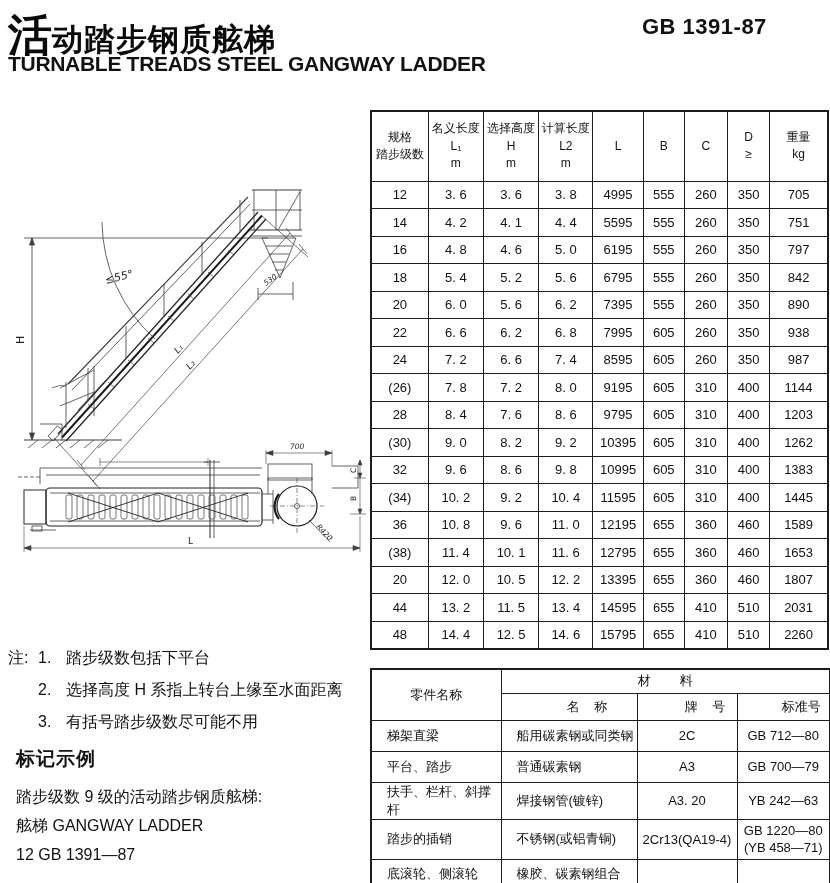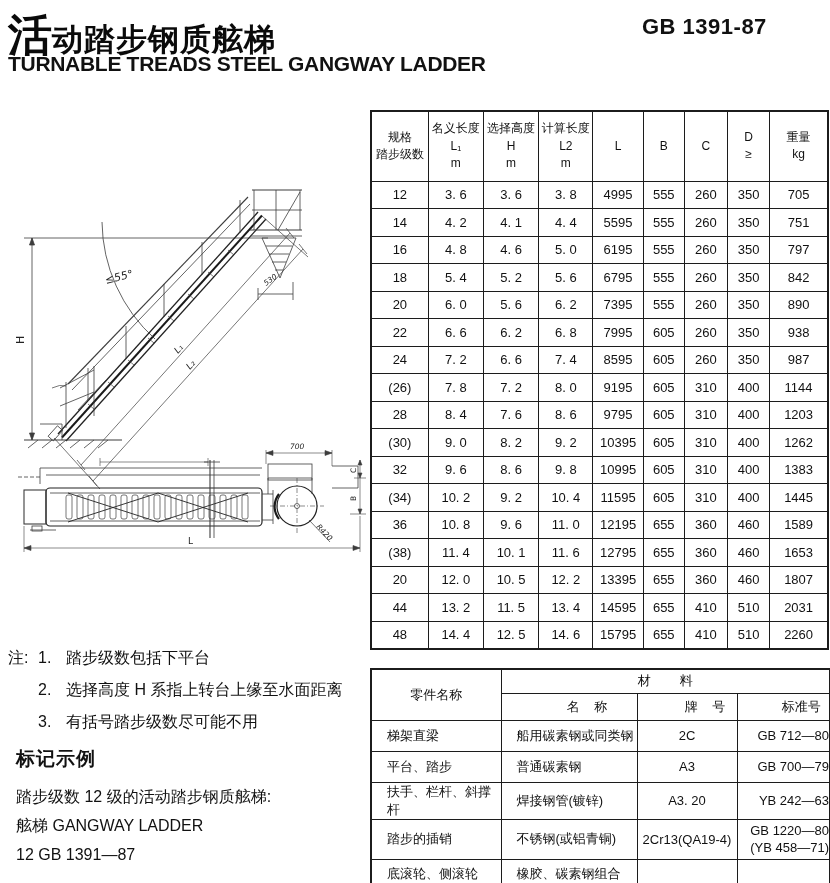--- a/index.html
+++ b/index.html
@@ -27,21 +27,21 @@
   .spec-wrap th div { white-space:nowrap; }
   .spec-wrap td { height:27.5px; font-size:13px; white-space:nowrap; }
 
   
   .mat-wrap { position:absolute; left:370px; top:668px; width:459px; }
   .mat-wrap th { font-size:13px; }
   .mat-wrap .th-mat { height:24px; white-space:pre; }
   .mat-wrap .th-sub { height:27px; white-space:pre;padding-left:36px; }
   .mat-wrap td { height:31px; font-size:13px; }
   .mat-wrap td.left { text-align:left; padding-left:15px; }
-  .mat-wrap td.pre { white-space:pre-line; line-height:1.35; padding:2px 0;text-align:right; }
+  .mat-wrap td.pre { white-space:pre-line; line-height:1.35; padding:2px 0; }
 
   
   .notes { position:absolute; left:8px; top:642px; width:360px; font-size:16px; line-height:32px; }
   .notes .row { display:flex; }
   .notes .lbl { width:30px; flex:none; }
   .notes .num { width:28px; flex:none; }
   .notes .row.indent { padding-left:30px; }
   .marking { position:absolute; left:16px; top:746px; width:360px; }
   .marking h3 { font-size:19px; font-weight:bold; margin-bottom:10px; letter-spacing:1px; }
   .marking .line { font-size:16px; line-height:29px; }
@@ -522,21 +522,21 @@
         <div class="row indent">
           <span class="num">3.</span>
           <span>有括号踏步级数尽可能不用</span>
         </div>
       </div>
   </div>
 
   <div class="marking">
     <h3>标记示例</h3>
     <div id="marking-lines">
-        <div class="line">踏步级数 12 级的活动踏步钢质舷梯:</div>
+        <div class="line">踏步级数 9 级的活动踏步钢质舷梯:</div>
         <div class="line">舷梯 GANGWAY LADDER</div>
         <div class="line">12 GB 1391—87</div>
       </div>
   </div>
 
   <div class="mat-wrap">
     <table class="grid">
       <colgroup>
         <col style="width:130px">
           <col style="width:136px">

